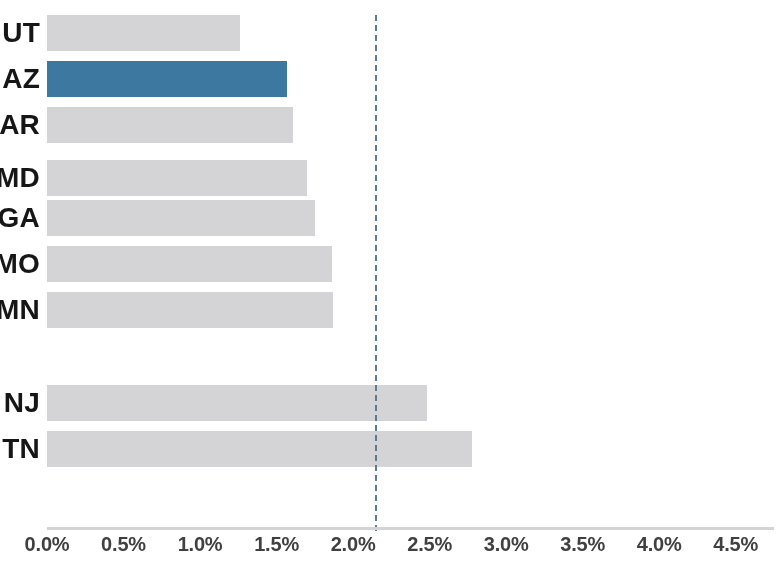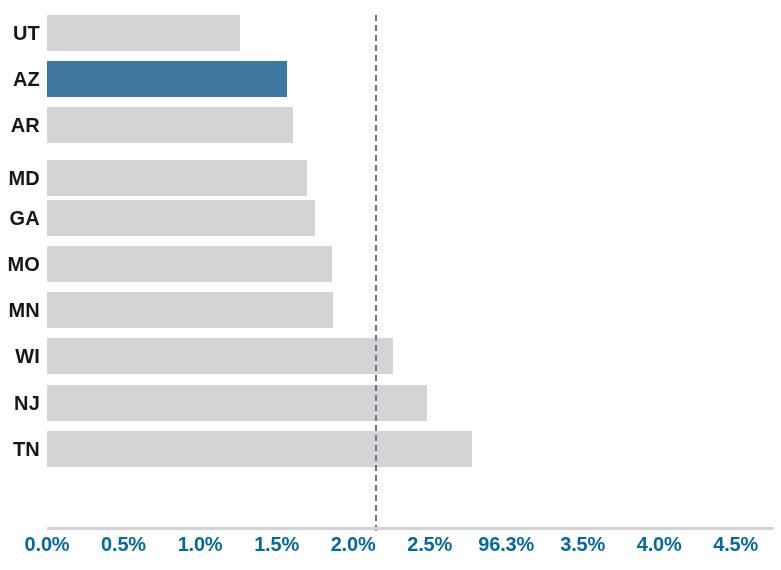--- a/index.html
+++ b/index.html
@@ -37,21 +37,21 @@
     height: 36px;
   }
 
   .bar-label {
     position: absolute;
     right: 100%;
     top: 0;
     height: 36px;
     line-height: 36px;
     margin-right: 7px;
-    font-size: 20px;
+    font-size: 28px;
     font-weight: bold;
     color: #161616;
     letter-spacing: 0.2px;
     white-space: nowrap;
     text-align: right;
   }
 
   .bar {
     position: absolute;
     left: 0;
@@ -87,21 +87,21 @@
     left: 0;
     top: 533px;
     width: 781px;
     height: 32px;
   }
   .x-tick-label {
     position: absolute;
     top: 0;
     font-size: 20px;
     font-weight: bold;
-    color: #0369a1;
+    color: #404040;
     transform: translateX(-50%);
     white-space: nowrap;
     letter-spacing: -0.2px;
   }
 </style>
 </head>
 <body>
 
 <div id="chart-root">
 
@@ -127,24 +127,20 @@
         <div class="bar" title="GA 1.75%" style="width: 267.842px; height: 36px;"></div>
       </div>
       <div class="bar-row" style="top: 231px;">
         <div class="bar-label">MO</div>
         <div class="bar" title="MO 1.86%" style="width: 284.678px; height: 36px;"></div>
       </div>
       <div class="bar-row" style="top: 277.2px;">
         <div class="bar-label">MN</div>
         <div class="bar" title="MN 1.87%" style="width: 286.208px; height: 36px;"></div>
       </div>
-      <div class="bar-row" style="top: 323.4px;">
-        <div class="bar-label">WI</div>
-        <div class="bar" title="WI 2.26%" style="width: 345.899px; height: 36px;"></div>
-      </div>
       <div class="bar-row" style="top: 369.6px;">
         <div class="bar-label">NJ</div>
         <div class="bar" title="NJ 2.48%" style="width: 379.571px; height: 36px;"></div>
       </div>
       <div class="bar-row" style="top: 415.8px;">
         <div class="bar-label">TN</div>
         <div class="bar" title="TN 2.78%" style="width: 425.486px; height: 36px;"></div>
       </div>
     </div>
 
@@ -152,19 +148,19 @@
 
   <div id="axis-line"></div>
 
   <div id="x-axis">
       <div class="x-tick-label" style="left: 47px;">0.0%</div>
       <div class="x-tick-label" style="left: 123.526px;">0.5%</div>
       <div class="x-tick-label" style="left: 200.053px;">1.0%</div>
       <div class="x-tick-label" style="left: 276.579px;">1.5%</div>
       <div class="x-tick-label" style="left: 353.105px;">2.0%</div>
       <div class="x-tick-label" style="left: 429.632px;">2.5%</div>
-      <div class="x-tick-label" style="left: 506.158px;">96.3%</div>
+      <div class="x-tick-label" style="left: 506.158px;">3.0%</div>
       <div class="x-tick-label" style="left: 582.684px;">3.5%</div>
       <div class="x-tick-label" style="left: 659.211px;">4.0%</div>
       <div class="x-tick-label" style="left: 735.737px;">4.5%</div>
     </div>
 
 </div>
 
 </body></html>

